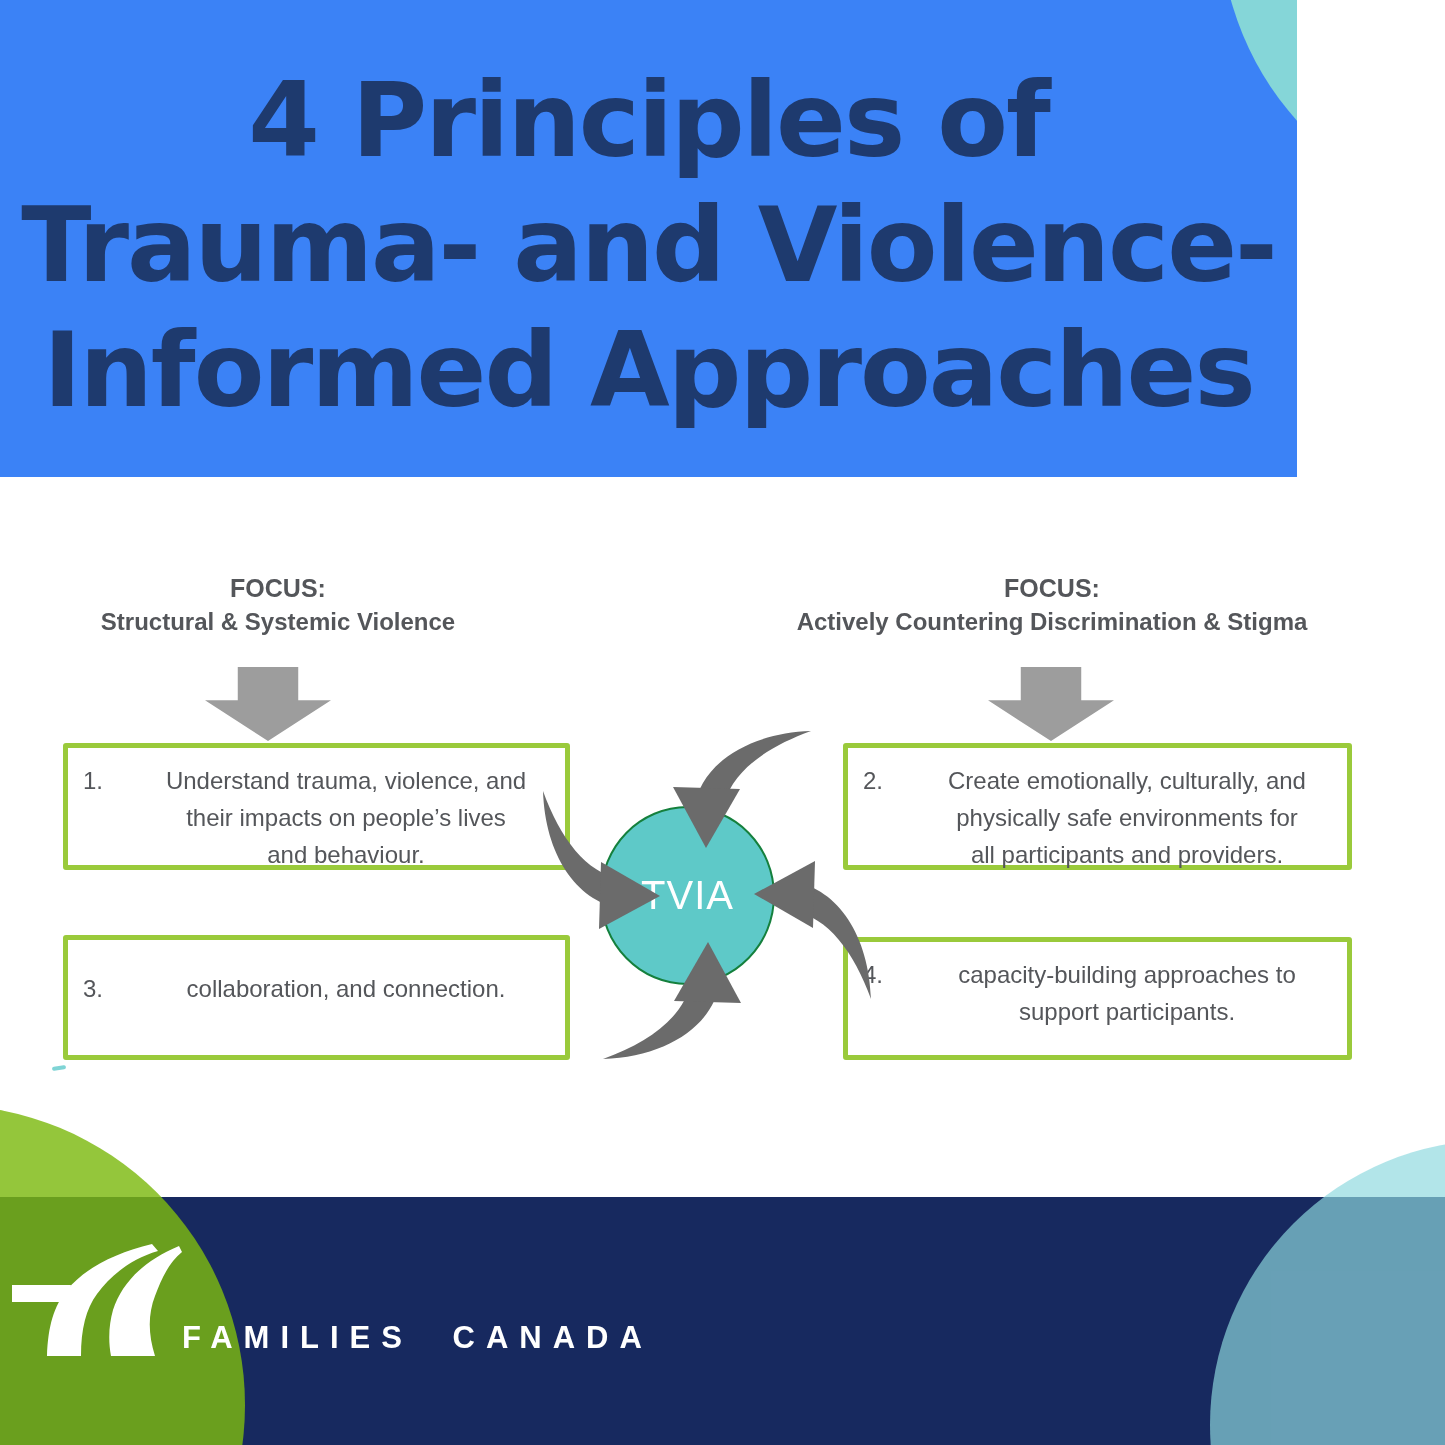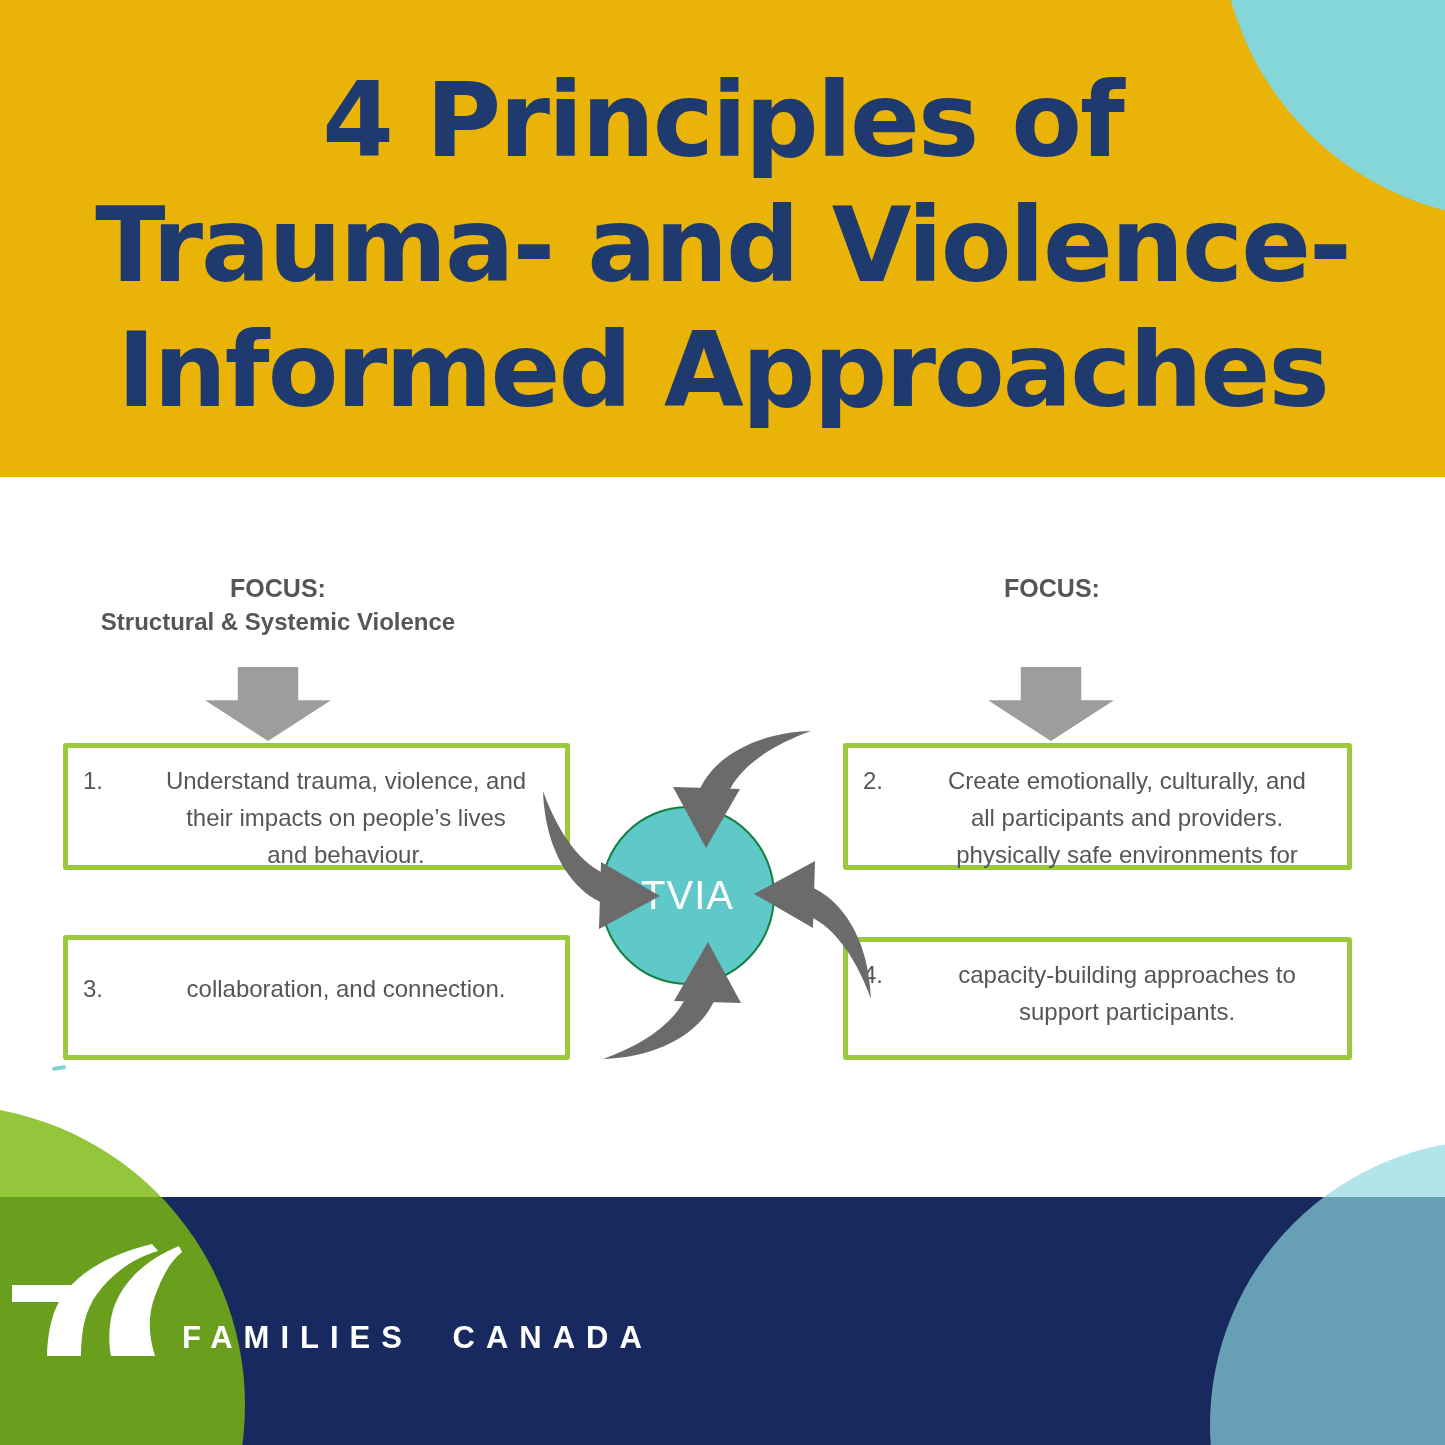--- a/index.html
+++ b/index.html
@@ -1,21 +1,21 @@
 <!DOCTYPE html>
 <html><head>
 <meta charset="utf-8">
 <style>
   html,body{margin:0;padding:0;background:#e8e8e8;}
   #canvas{
     position:relative;width:1445px;height:1445px;background:#ffffff;
     overflow:hidden;font-family:"Liberation Sans",sans-serif;
   }
   
-  .header{position:absolute;left:0;top:0;width:1445px;height:477px;background:#eab308;overflow:hidden;}
+  .header{position:absolute;left:0;top:0;width:1297px;height:477px;background:#3b82f6;overflow:hidden;}
   .header-circle{position:absolute;left:1220px;top:-380px;width:600px;height:600px;border-radius:50%;background:#85d6d8;}
   .title{
     position:absolute;left:0;top:58px;width:100%;text-align:center;
     font-family:"DejaVu Sans",sans-serif;font-weight:bold;font-size:103px;
     line-height:125px;color:#1e3a6e;letter-spacing:-2px;
   }
   .title div{white-space:nowrap;}
   
   .focus{position:absolute;width:520px;text-align:center;color:#54565a;top:572px;}
   .focus .label{font-weight:bold;font-size:25px;line-height:33px;}
@@ -75,39 +75,40 @@
       <div>Informed Approaches</div>
     </div>
   </div>
 
   <div class="focus" id="focus-left">
     <div class="label">FOCUS:</div>
     <div class="sub">Structural &amp; Systemic Violence</div>
   </div>
   <div class="focus" id="focus-right">
     <div class="label">FOCUS:</div>
+    <div class="sub">Actively Countering Discrimination &amp; Stigma</div>
   </div>
 
   <div class="block-arrow" id="block-arrow-left"></div>
   <div class="block-arrow" id="block-arrow-right"></div>
 
   <div class="pbox" id="box1">
     <div class="num">1.</div>
     <div class="lines">
       <div>Understand trauma, violence, and</div>
       <div>their impacts on people’s lives</div>
       <div>and behaviour.</div>
     </div>
   </div>
   <div class="pbox" id="box2">
     <div class="num">2.</div>
     <div class="lines">
       <div>Create emotionally, culturally, and</div>
+      <div>physically safe environments for</div>
       <div>all participants and providers.</div>
-      <div>physically safe environments for</div>
     </div>
   </div>
   <div class="pbox" id="box3">
     <div class="num">3.</div>
     <div class="lines">
       <div>collaboration, and connection.</div>
     </div>
   </div>
   <div class="pbox" id="box4">
     <div class="num">4.</div>

